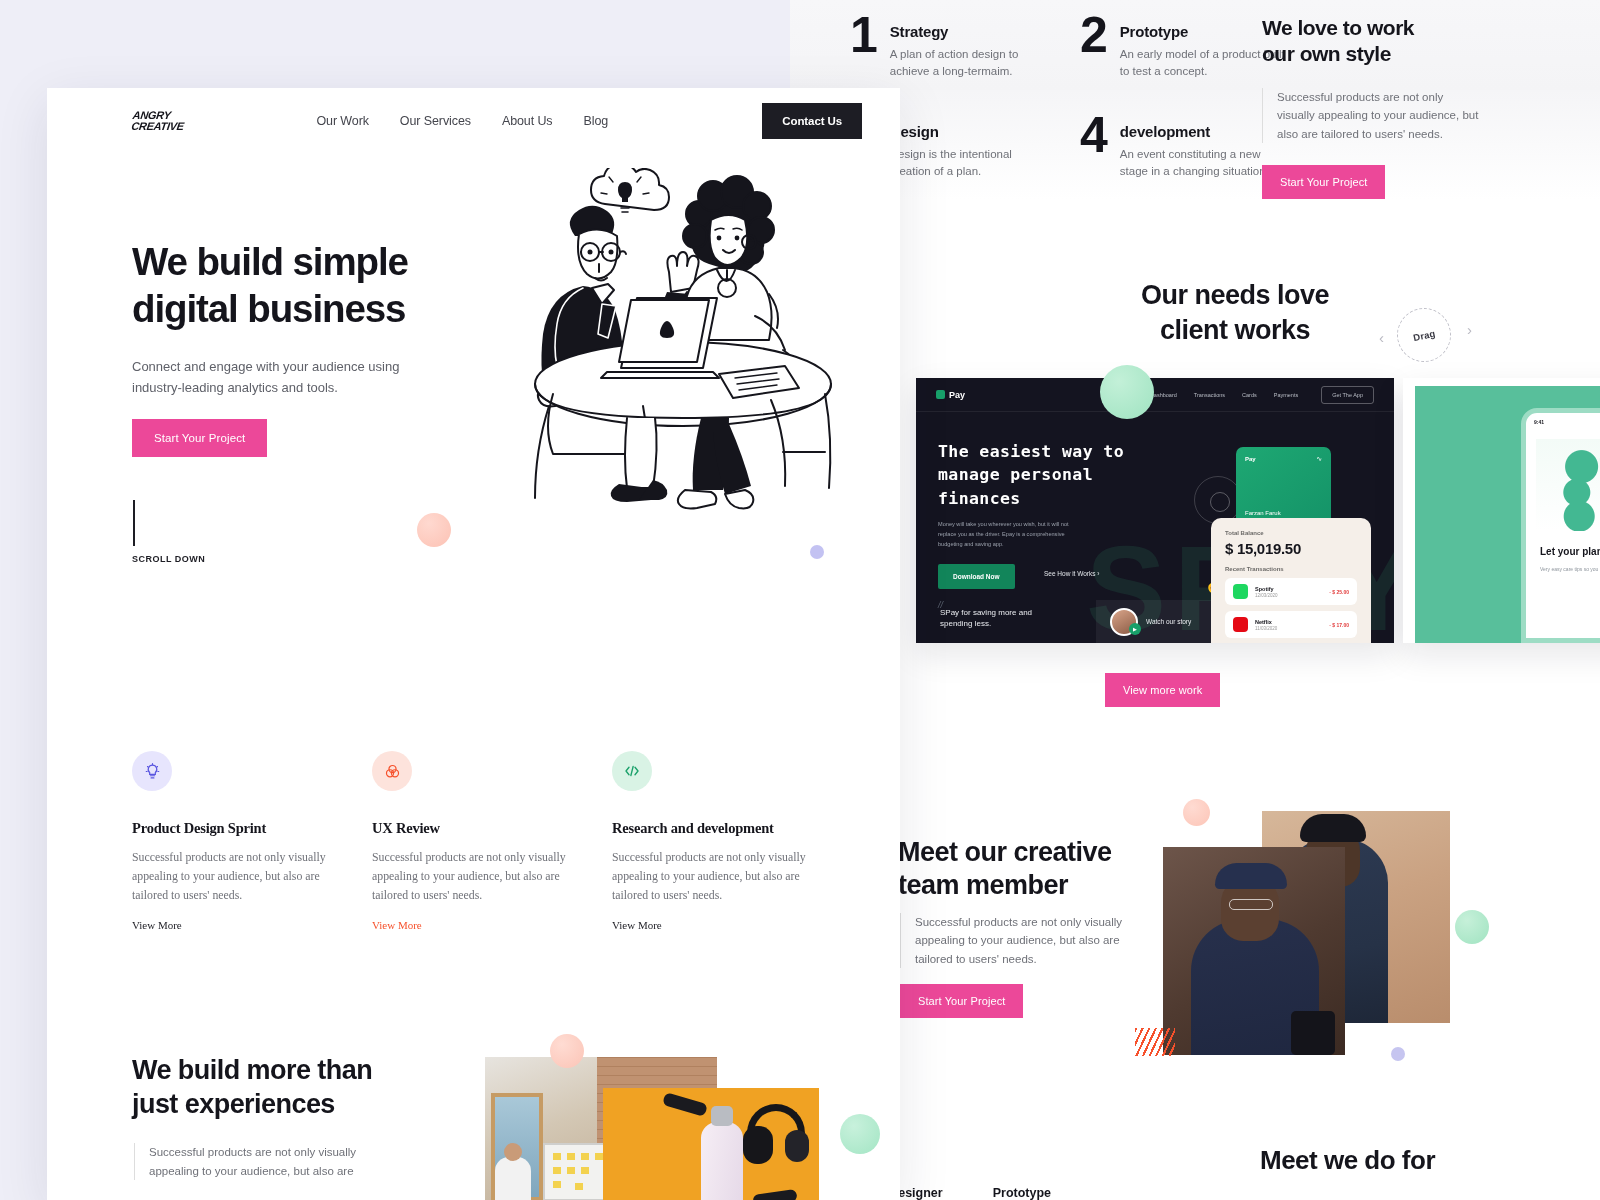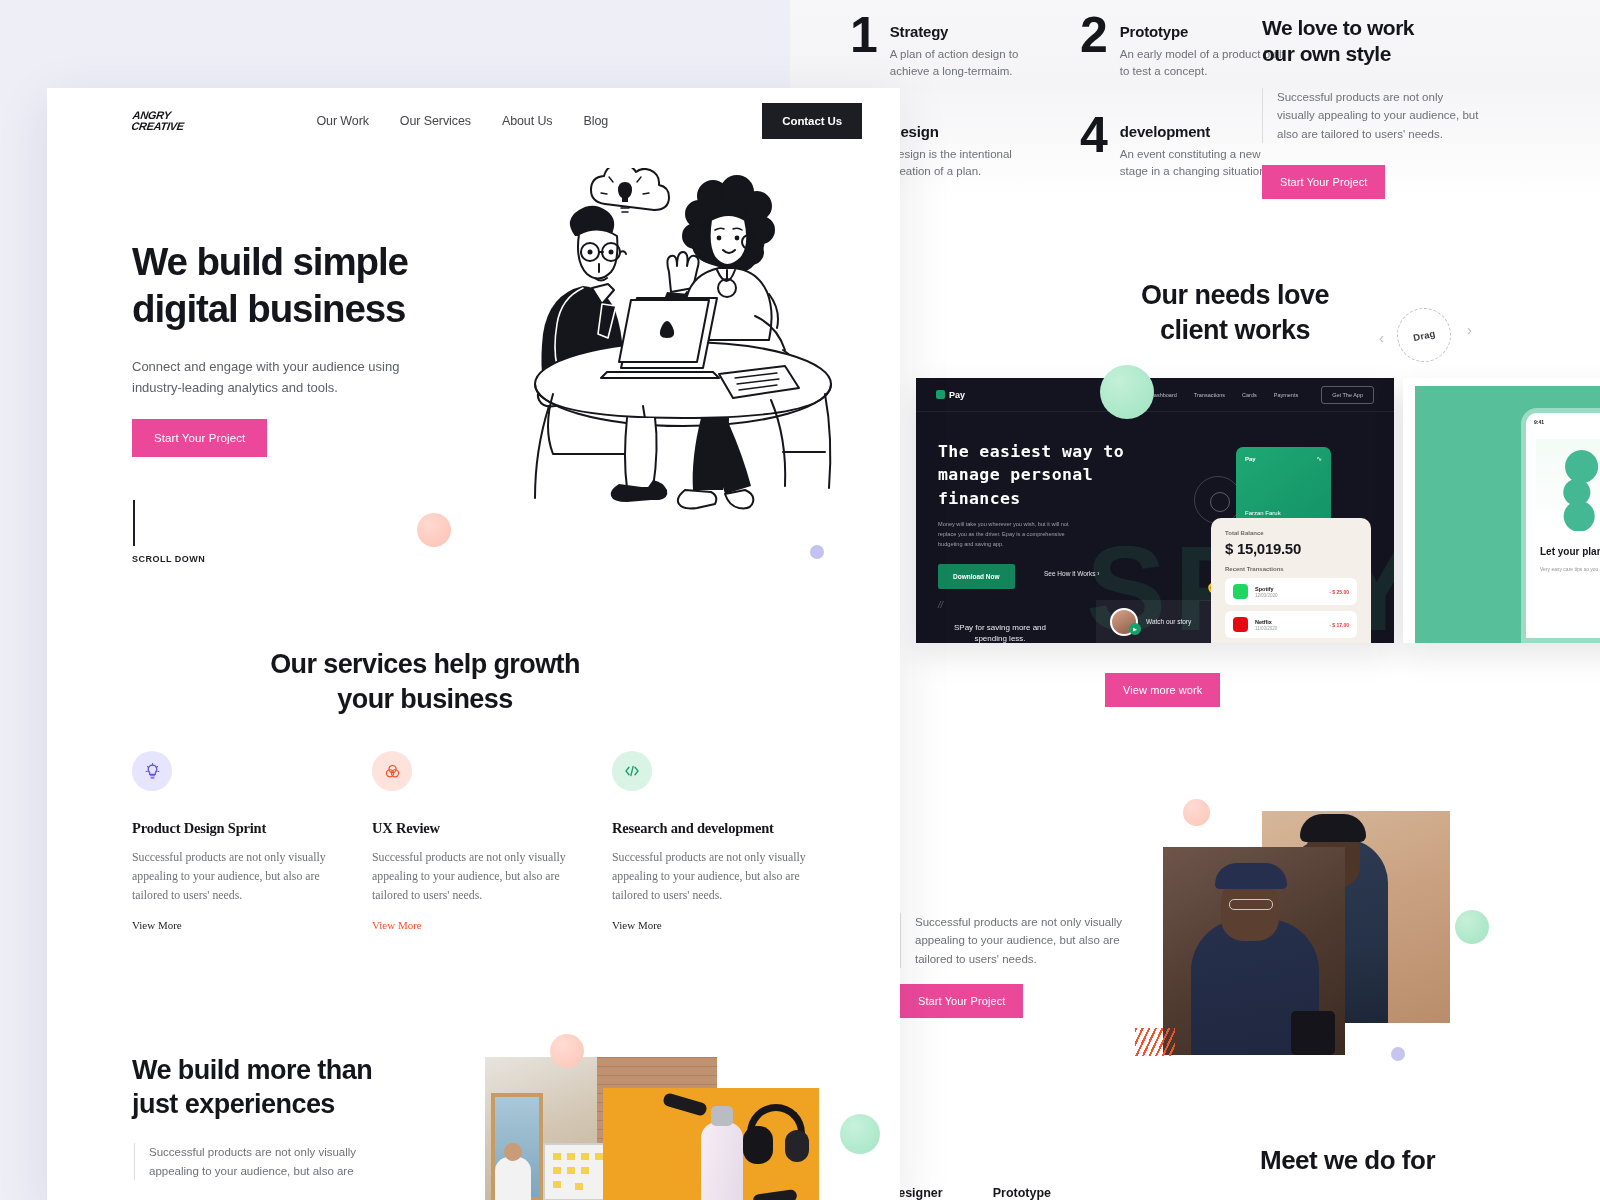--- a/index.html
+++ b/index.html
@@ -111,22 +111,22 @@
   }
   .spay-dl {
     position: absolute; left: 22px; top: 186px;
     background: #12855a; color: #fff; font-size: 6.5px; font-weight: 700;
     padding: 9px 15px; border-radius: 2px;
   }
   .spay-how {
     position: absolute; left: 128px; top: 192px; font-size: 6.5px; color: #e3e6ea;
   }
   .spay-quote {
-    position: absolute; left: 24px; top: 244px; width: 120px;
-    font-size: 8px; line-height: 1.4; color: #e9ebef; text-align: center;
+    position: absolute; left: 24px; top: 229px; width: 120px;
+    font-size: 8px; line-height: 1.4; color: #e9ebef;
   }
   .spay-quote-mark {
     position: absolute; left: 22px; top: 222px; font-size: 9px; color: #5d6472; font-style: italic;
   }
   .spay-ring {
     position: absolute; left: 278px; top: 98px; width: 48px; height: 48px;
     border-radius: 50%; border: 1px solid rgba(255,255,255,.18);
   }
   .spay-ring::after {
     content:''; position:absolute; left:15px; top:15px; width:18px; height:18px;
@@ -578,20 +578,24 @@
             <div class="gp-p">Very easy care tips so you can better grow.</div>
           </div>
         </div>
       </div>
     </div>
 
     <div class="viewmore-wrap">
       <button class="btn-orange">View more work</button>
     </div>
 
+    <div class="team-head">
+      <span>Meet our creative</span><br>
+      <span>team member</span>
+    </div>
     <div class="team-quote">Successful products are not only visually appealing to your audience, but also are tailored to users' needs.</div>
     <div class="team-cta">
       <button class="btn-orange">Start Your Project</button>
     </div>
 
     <div class="photo-b">
       <div class="fig"></div>
       <div class="stripe"></div>
       <div class="head2"></div>
       <div class="hat2"></div>
@@ -720,24 +724,20 @@
         <path d="M132 316 q-10 6 -8 12 q2 6 16 6 l24 -2 q6 -6 -2 -12 z" fill="#15151c" stroke="none"></path>
         <path d="M166 312 q10 2 14 10 q2 8 -8 10 l-20 0" fill="#15151c" stroke="none"></path>
 
         <path d="M214 250 q-10 40 -8 72 l30 0 q6 -38 6 -72z" fill="#15151c" stroke="none"></path>
         <path d="M242 256 q14 32 22 62 l-26 8 q-10 -32 -12 -62z" fill="#15151c" stroke="none"></path>
         <path d="M198 322 q-10 8 -6 14 q4 6 18 4 l18 -4 q4 -8 -4 -12z" fill="#fff"></path>
         <path d="M238 326 q4 12 14 14 q12 2 14 -6 q2 -8 -8 -12z" fill="#fff"></path>
       </svg>
     </div>
 
-    <h2 class="svc-head">
-      <span>Our services help growth</span><br>
-      <span>your business</span>
-    </h2>
 
     <div class="svc-grid">
       <div class="svc-col">
         <div class="svc-icon" style="background:#e7e5fd;color:#5a56e0">
           <svg width="17" height="17" viewBox="0 0 24 24" fill="none" stroke="currentColor" stroke-width="1.7" stroke-linecap="round">
             <path d="M9 18h6M10 21h4M12 3a6 6 0 0 0-4 10.5V16h8v-2.5A6 6 0 0 0 12 3z"></path>
             <path d="M12 1v1.2M5 5l.9.9M19 5l-.9.9M3.2 12h1.2M19.6 12h1.2"></path>
           </svg>
         </div>
         <div class="svc-title">Product Design Sprint</div>

